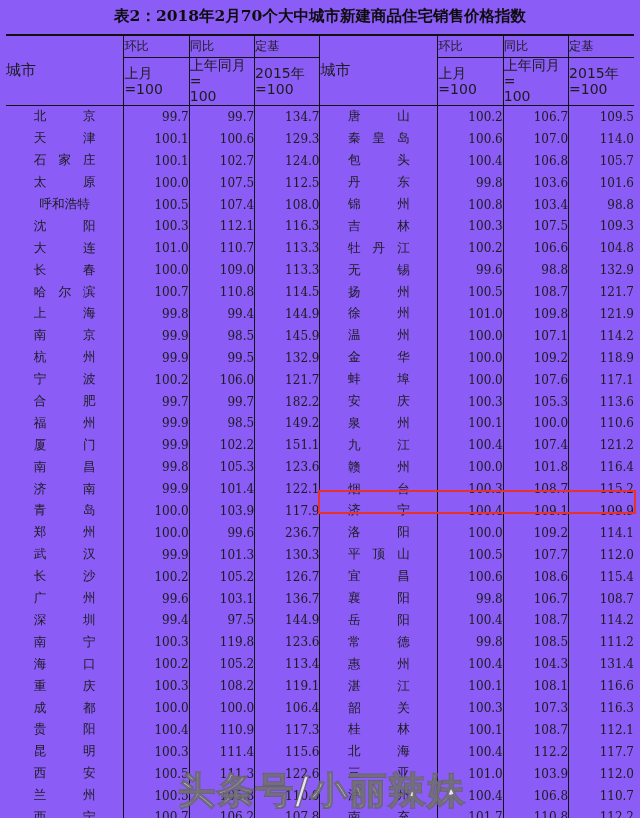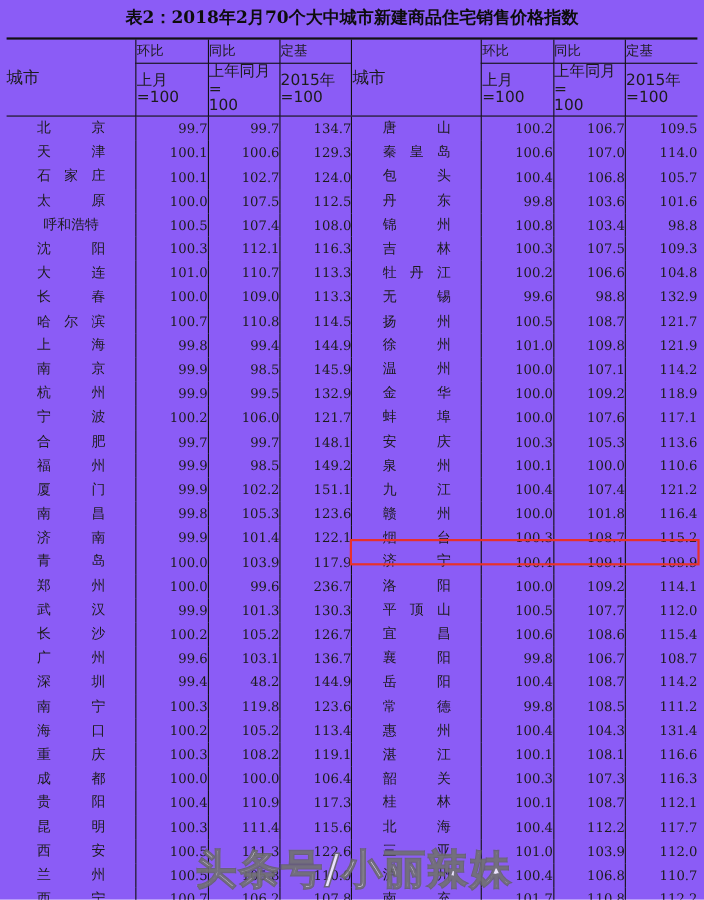--- a/index.html
+++ b/index.html
@@ -345,21 +345,21 @@
             <td class="val last-of-grp">121.7</td>
             <td class="city"><span class="nm">蚌埠</span></td>
             <td class="val">100.0</td>
             <td class="val">107.6</td>
             <td class="val rr-none">117.1</td>
           </tr>
           <tr>
             <td class="city"><span class="nm">合肥</span></td>
             <td class="val">99.7</td>
             <td class="val">99.7</td>
-            <td class="val last-of-grp">148.1</td>
+            <td class="val last-of-grp">182.2</td>
             <td class="city"><span class="nm">安庆</span></td>
             <td class="val">100.3</td>
             <td class="val">105.3</td>
             <td class="val rr-none">113.6</td>
           </tr>
           <tr>
             <td class="city"><span class="nm">福州</span></td>
             <td class="val">99.9</td>
             <td class="val">98.5</td>
             <td class="val last-of-grp">149.2</td>
@@ -444,21 +444,21 @@
             <td class="val">103.1</td>
             <td class="val last-of-grp">136.7</td>
             <td class="city"><span class="nm">襄阳</span></td>
             <td class="val">99.8</td>
             <td class="val">106.7</td>
             <td class="val rr-none">108.7</td>
           </tr>
           <tr>
             <td class="city"><span class="nm">深圳</span></td>
             <td class="val">99.4</td>
-            <td class="val">48.2</td>
+            <td class="val">97.5</td>
             <td class="val last-of-grp">144.9</td>
             <td class="city"><span class="nm">岳阳</span></td>
             <td class="val">100.4</td>
             <td class="val">108.7</td>
             <td class="val rr-none">114.2</td>
           </tr>
           <tr>
             <td class="city"><span class="nm">南宁</span></td>
             <td class="val">100.3</td>
             <td class="val">119.8</td>

